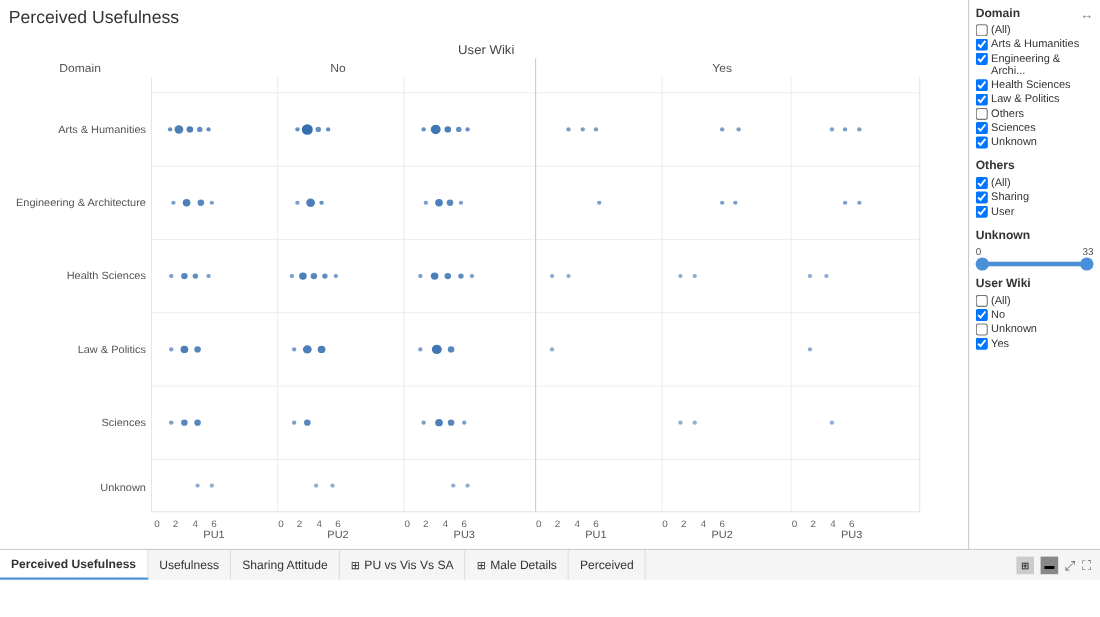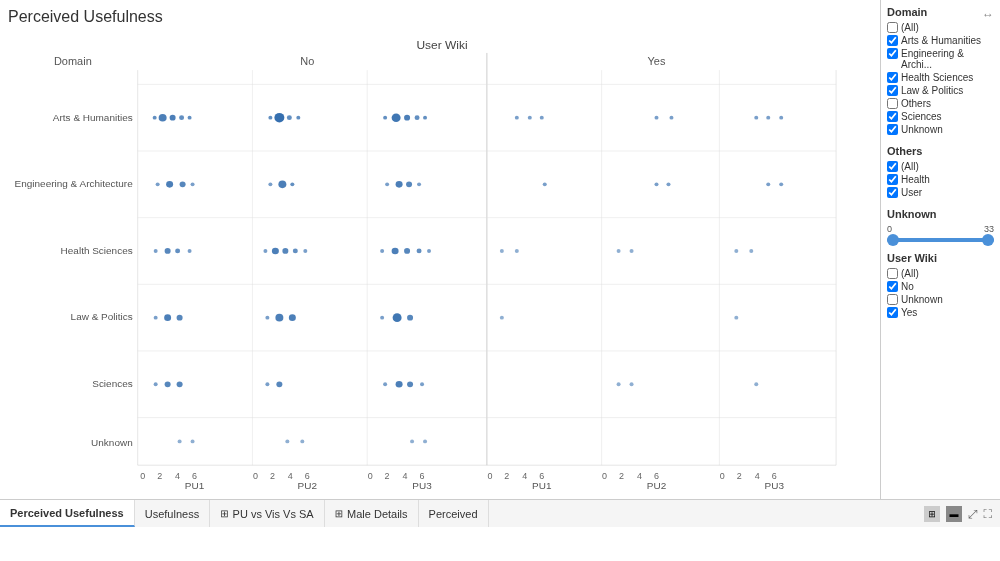--- a/index.html
+++ b/index.html
@@ -358,21 +358,21 @@
       </div>
 
       <div class="filter-section">
         <div class="filter-title">Others</div>
         <div class="filter-item">
           <input type="checkbox" checked="" style="">
           <span>(All)</span>
         </div>
         <div class="filter-item">
           <input type="checkbox" checked="" style="">
-          <span>Health</span>
+          <span>Sharing</span>
         </div>
         <div class="filter-item">
           <input type="checkbox" checked="" style="">
           <span>User</span>
         </div>
       </div>
 
       <div class="filter-section">
         <div class="filter-title">Unknown</div>
         <div class="slider-container">
@@ -412,20 +412,23 @@
   </div>
 
   <div id="bottom-tabs">
     <div class="tab-item active">
       <span>Perceived Usefulness</span>
     </div>
     <div class="tab-item">
       <span>Usefulness</span>
     </div>
     <div class="tab-item">
+      <span>Sharing Attitude</span>
+    </div>
+    <div class="tab-item">
       <span class="tab-icon">⊞</span>
       <span>PU vs Vis Vs SA</span>
     </div>
     <div class="tab-item">
       <span class="tab-icon">⊞</span>
       <span>Male Details</span>
     </div>
     <div class="tab-item">
       <span>Perceived</span>
     </div>

